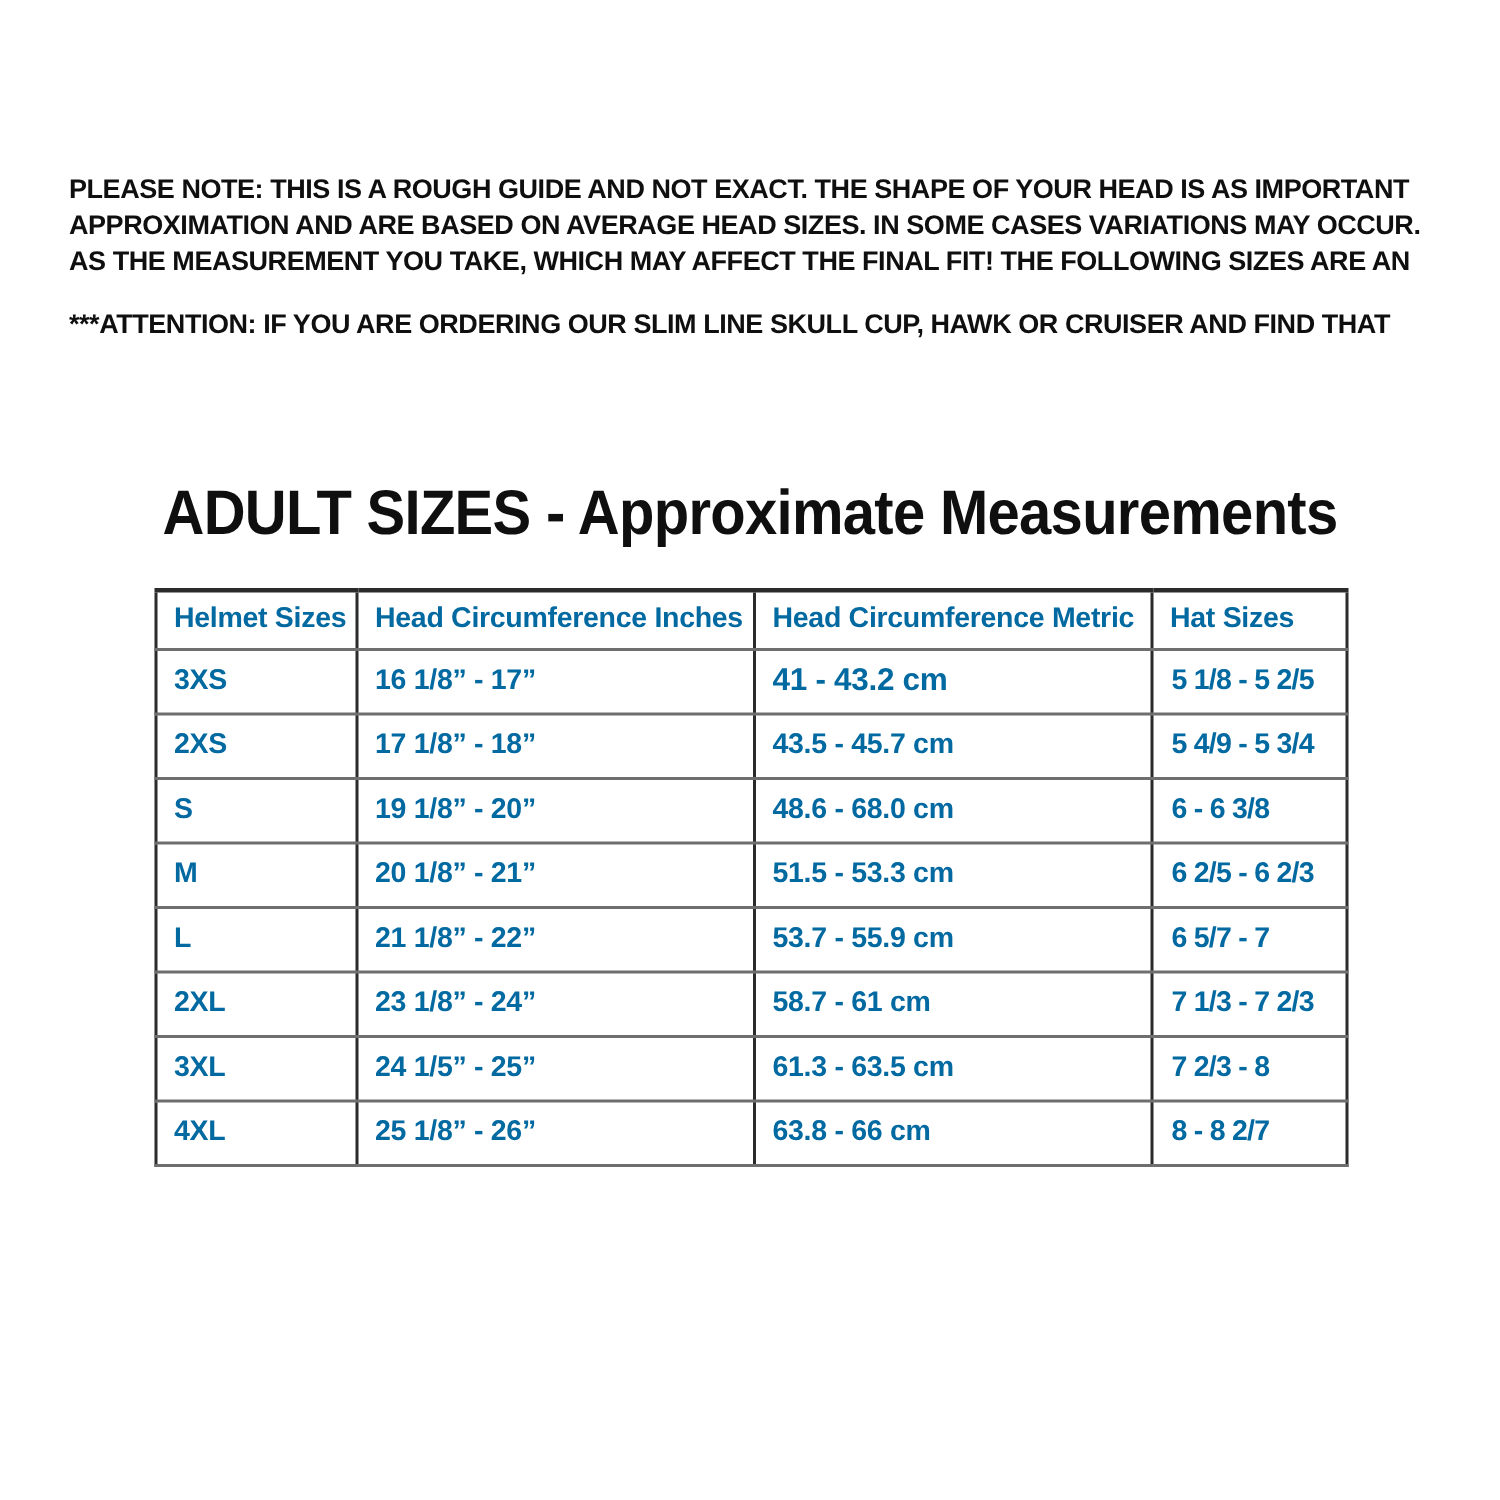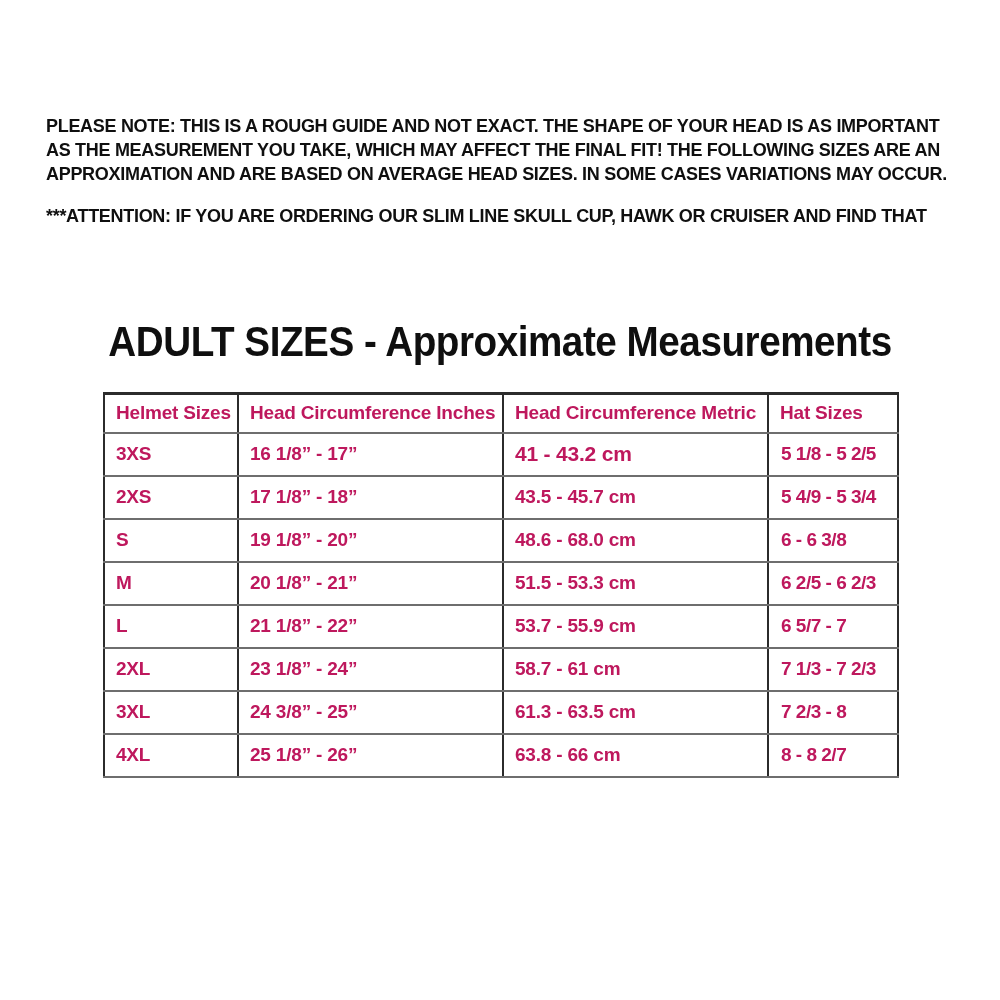--- a/index.html
+++ b/index.html
@@ -26,39 +26,39 @@
   }
   table.size-table {
     position: absolute; left: 103px; top: 392px; width: 794px;
     border-collapse: collapse; table-layout: fixed;
   }
   .size-table th, .size-table td {
     border-left: 2px solid #2b2b2b; border-right: 2px solid #2b2b2b;
     border-top: 2px solid #6e6e6e; border-bottom: 2px solid #6e6e6e;
     text-align: left; vertical-align: middle;
     padding: 0 2px 0 11px; overflow: hidden;
-    font-size: 19px; letter-spacing: -0.2px; color: #be185d;
+    font-size: 19px; letter-spacing: -0.2px; color: #0369a1;
     white-space: nowrap;
   }
   .size-table th { font-weight: 700; height: 39px; border-top: 3px solid #2b2b2b; }
   .size-table td { font-weight: 700; height: 43px; }
   .size-table td.col-hat { letter-spacing: -0.5px; padding-left: 12px; }
   .size-table tr.emph td.col-in,
   .size-table tr.emph td.col-hat { font-weight: 700; }
   .size-table tr.emph td.col-cm { font-weight: 700; font-size: 21px; }
 </style>
 </head>
 <body>
 
 <div class="page">
 
   <div class="para note">
     <div class="line">PLEASE NOTE: THIS IS A ROUGH GUIDE AND NOT EXACT. THE SHAPE OF YOUR HEAD IS AS IMPORTANT</div>
+    <div class="line">APPROXIMATION AND ARE BASED ON AVERAGE HEAD SIZES. IN SOME CASES VARIATIONS MAY OCCUR.</div>
     <div class="line">AS THE MEASUREMENT YOU TAKE, WHICH MAY AFFECT THE FINAL FIT! THE FOLLOWING SIZES ARE AN</div>
-    <div class="line">APPROXIMATION AND ARE BASED ON AVERAGE HEAD SIZES. IN SOME CASES VARIATIONS MAY OCCUR.</div>
   </div>
 
   <div class="para attention">
     <div class="line">***ATTENTION: IF YOU ARE ORDERING OUR SLIM LINE SKULL CUP, HAWK OR CRUISER AND FIND THAT</div>
   </div>
 
   <h1 class="title">ADULT SIZES - Approximate Measurements</h1>
 
   <table class="size-table">
     <colgroup>
@@ -107,21 +107,21 @@
         <td class="col-hat">6 5/7 - 7</td>
       </tr>
       <tr>
         <td class="col-sz">2XL</td>
         <td class="col-in">23 1/8” - 24”</td>
         <td class="col-cm">58.7 - 61 cm</td>
         <td class="col-hat">7 1/3 - 7 2/3</td>
       </tr>
       <tr>
         <td class="col-sz">3XL</td>
-        <td class="col-in">24 3/8” - 25”</td>
+        <td class="col-in">24 1/5” - 25”</td>
         <td class="col-cm">61.3 - 63.5 cm</td>
         <td class="col-hat">7 2/3 - 8</td>
       </tr>
       <tr>
         <td class="col-sz">4XL</td>
         <td class="col-in">25 1/8” - 26”</td>
         <td class="col-cm">63.8 - 66 cm</td>
         <td class="col-hat">8 - 8 2/7</td>
       </tr>
     </tbody>

